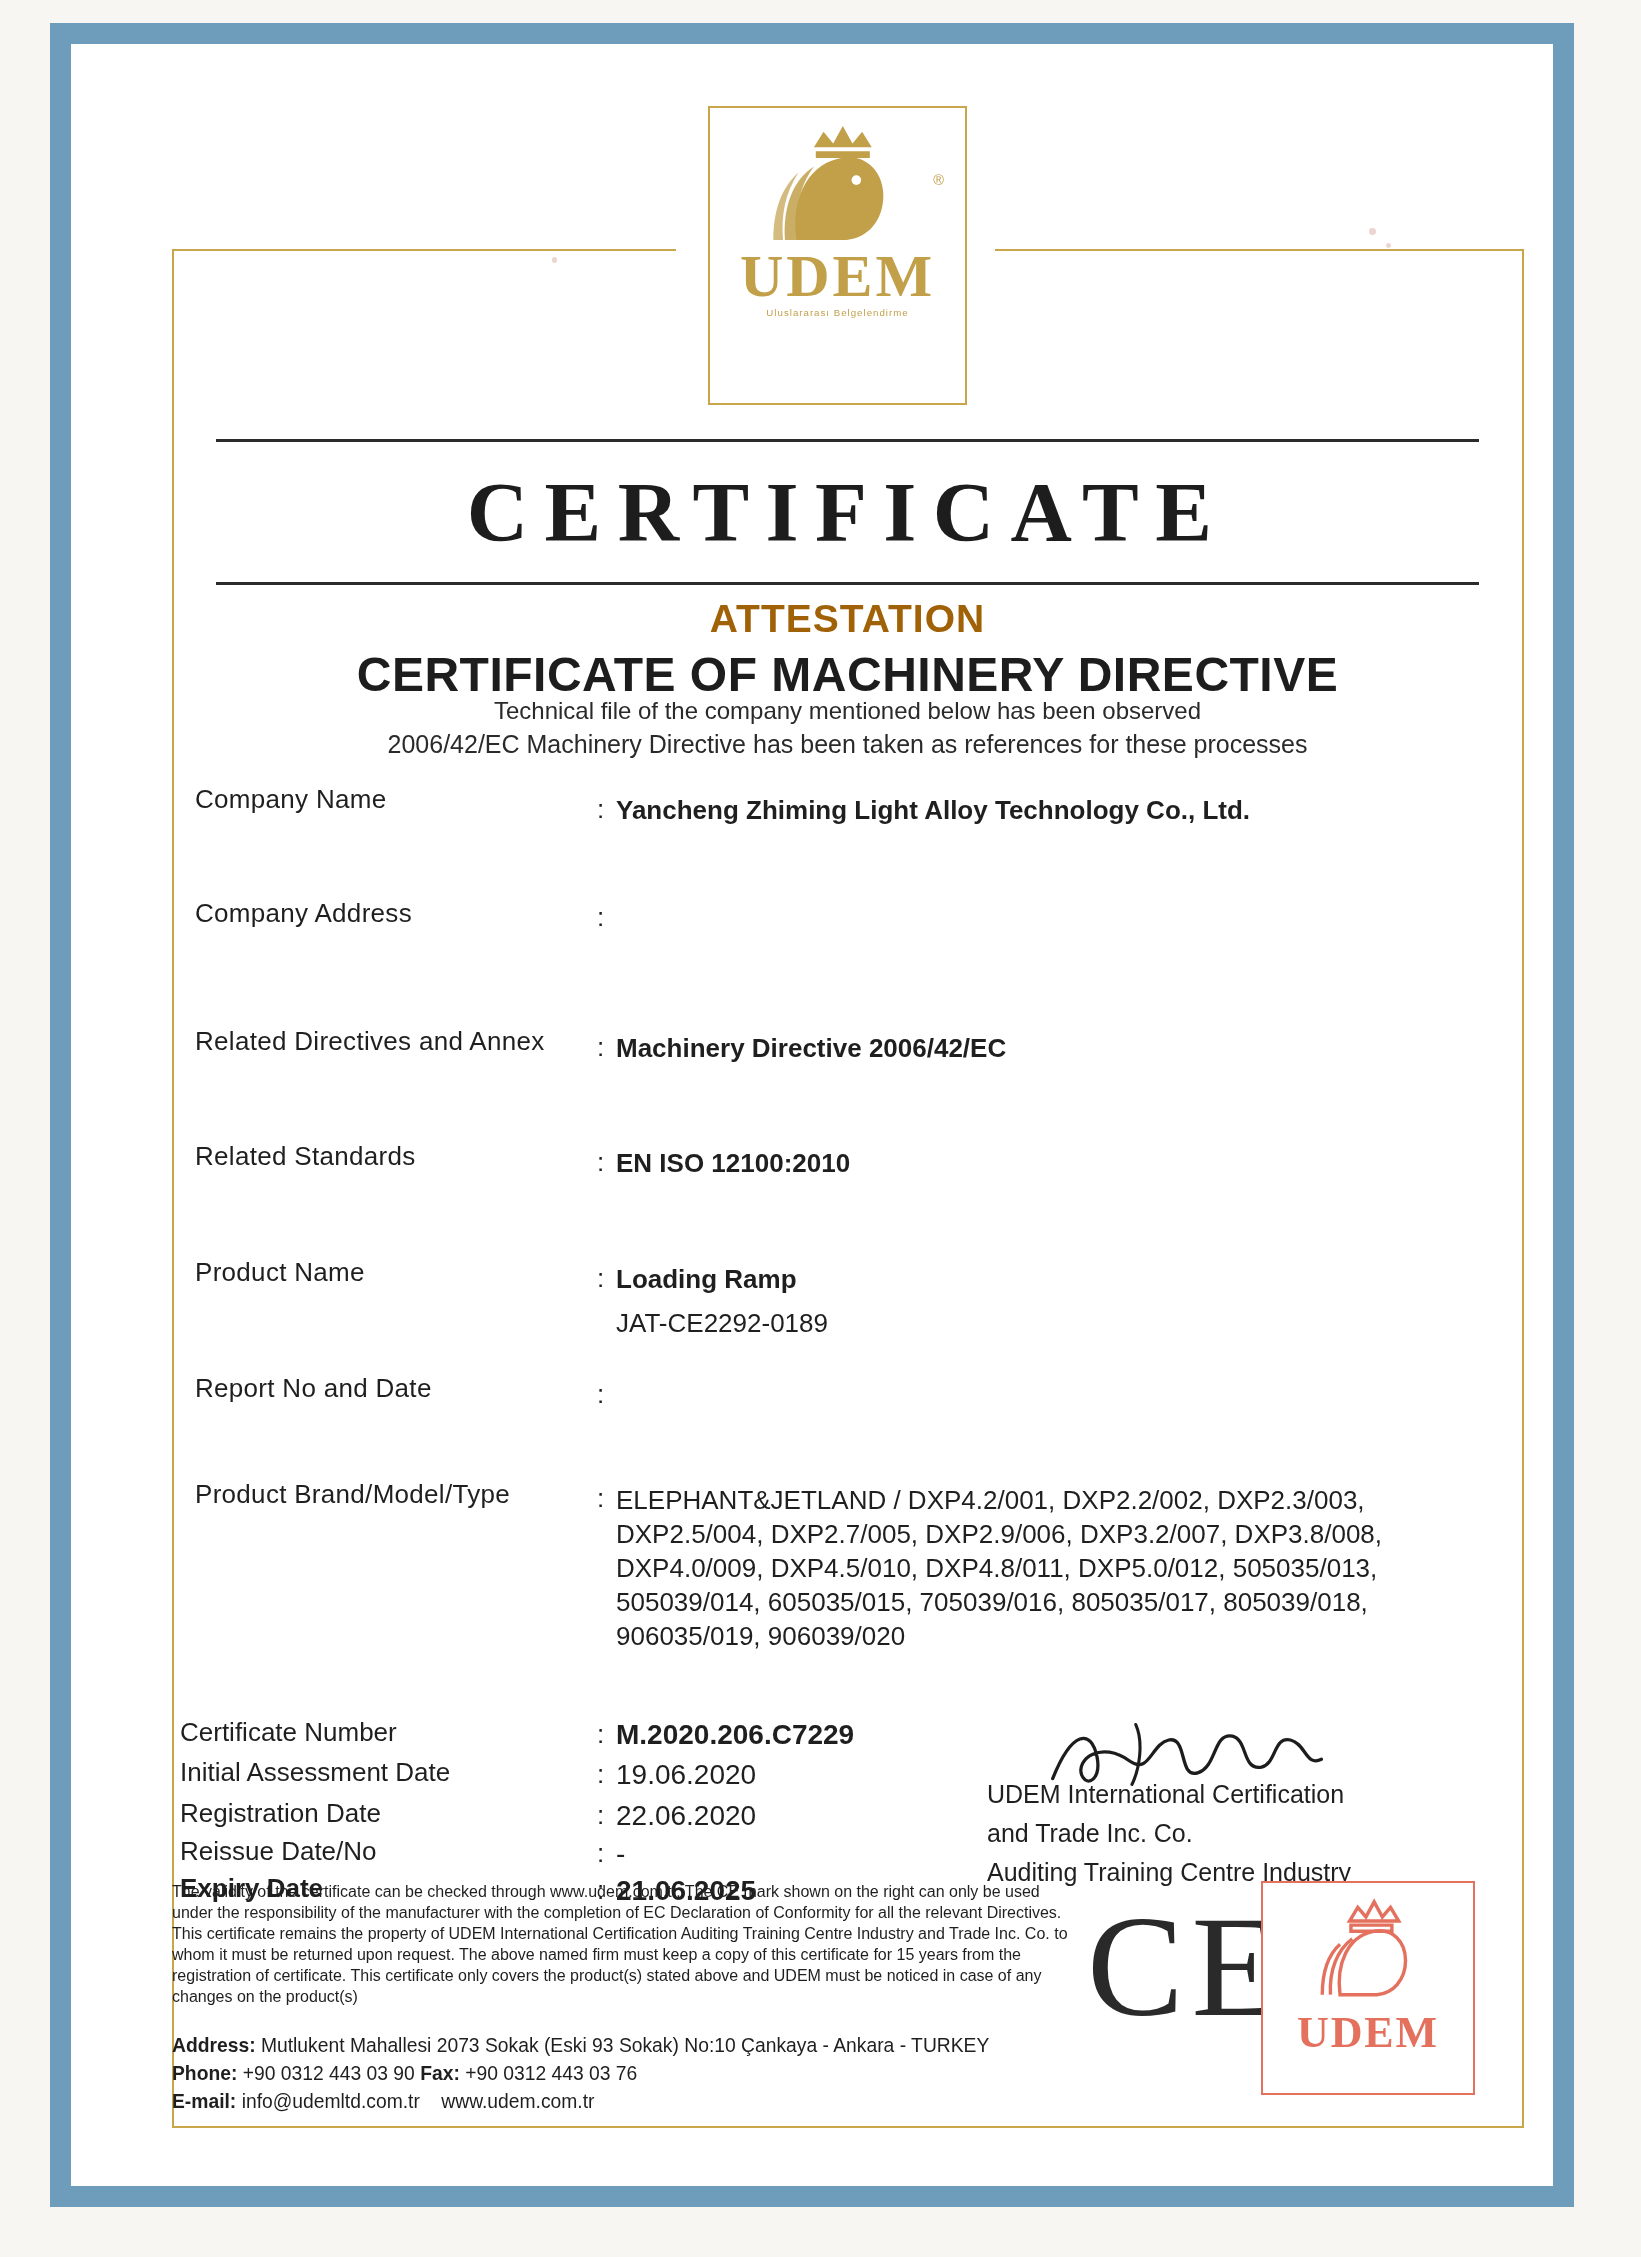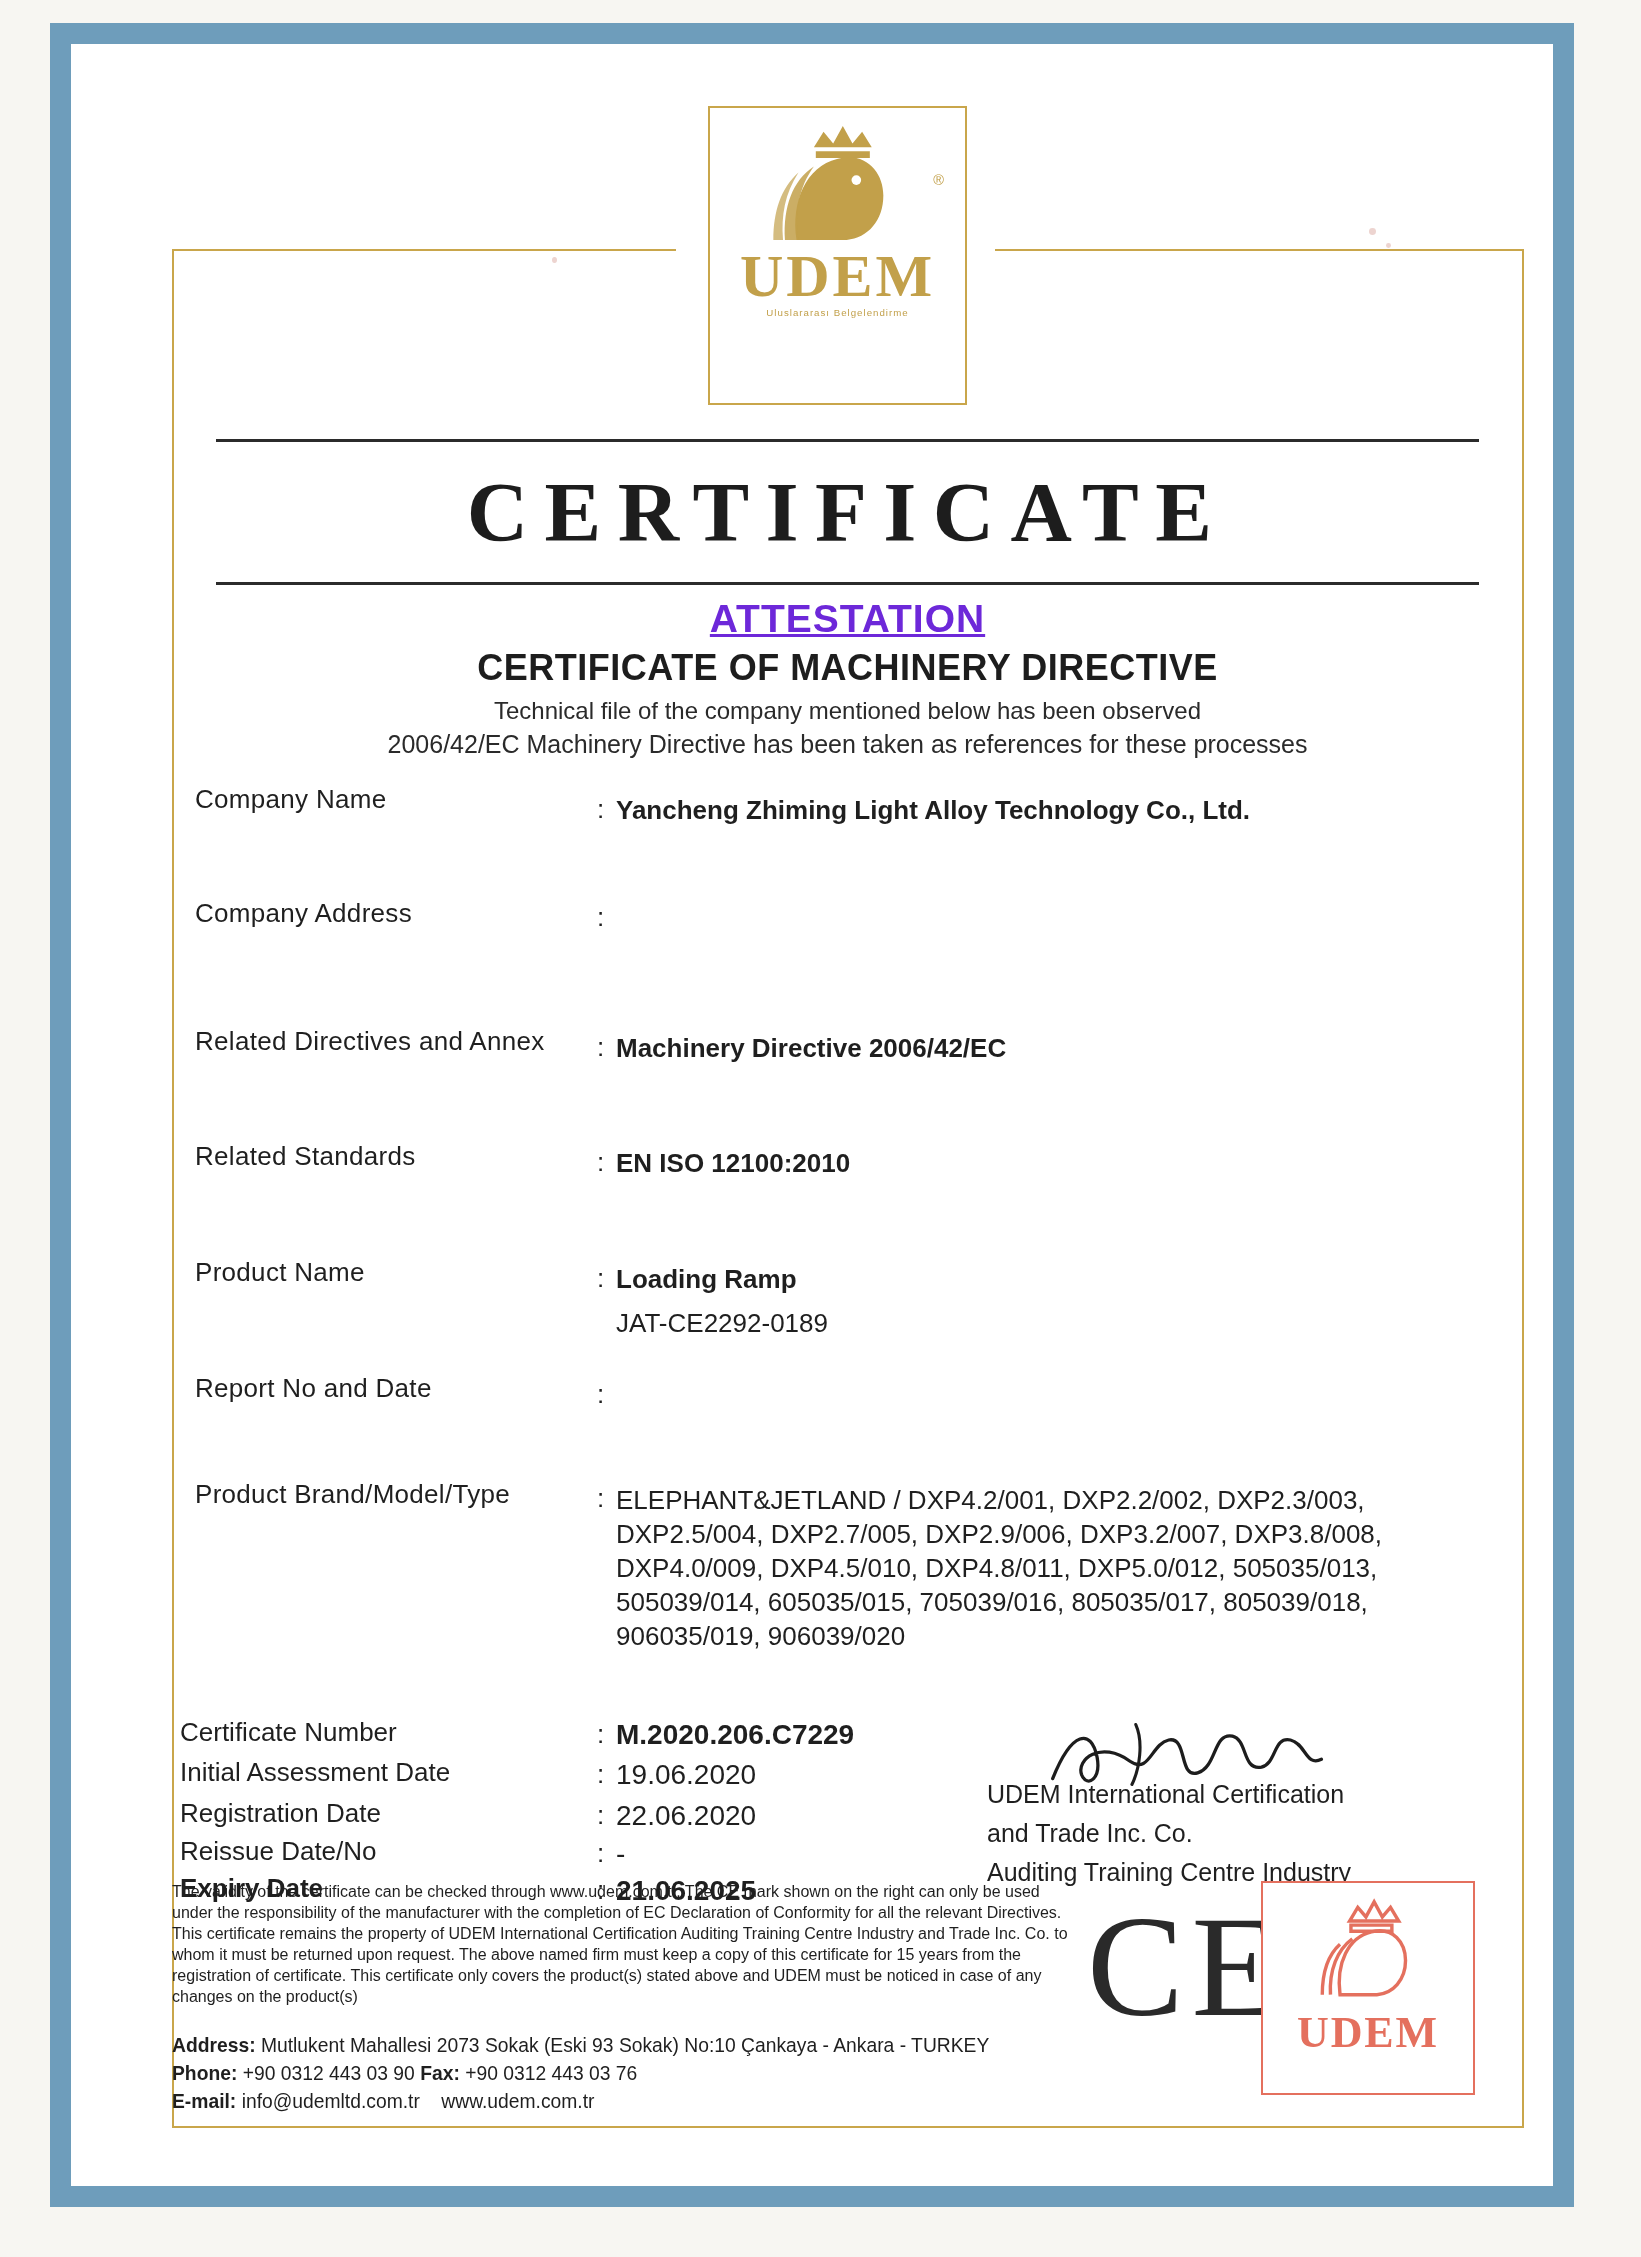--- a/index.html
+++ b/index.html
@@ -113,30 +113,29 @@
     color: #1d1d1d;
     line-height: 116px;
   }
   .attestation {
     position: absolute;
     left: 216px; top: 597px;
     width: 1263px;
     text-align: center;
     font-size: 39px;
     font-weight: bold;
-    color: #6d28d9;
+    color: #a16207;
     letter-spacing: 1px;
-    text-decoration: underline;
   }
   .subtitle {
     position: absolute;
     left: 216px; top: 647px;
     width: 1263px;
     text-align: center;
-    font-size: 36px;
+    font-size: 48px;
     font-weight: bold;
     color: #1d1d1d;
     letter-spacing: 0.5px;
   }
   .note1 {
     position: absolute;
     left: 216px; top: 697px;
     width: 1263px;
     text-align: center;
     font-size: 24px;

